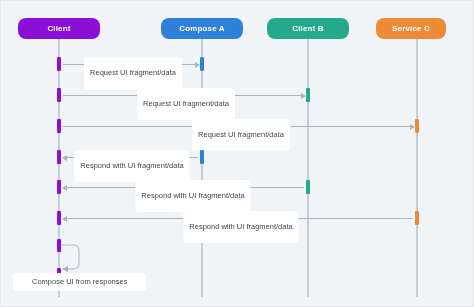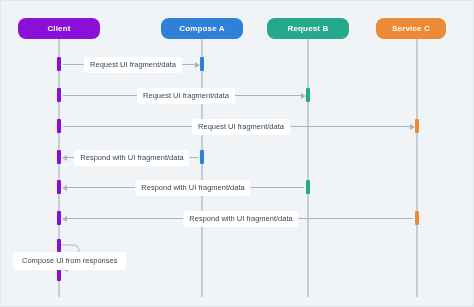--- a/index.html
+++ b/index.html
@@ -63,62 +63,63 @@
   }
   .arrowhead.left {
     border-right: 5px solid #a9b4bf;
   }
   .msg-label {
     position: absolute;
     background: #ffffff;
     color: #3d4852;
     font-size: 7.5px;
     line-height: 1;
-    padding: 4px 6px;
+    padding: 12px 6px;
     border-radius: 3px;
     white-space: nowrap;
     transform: translateX(-50%);
     box-sizing: border-box;
   }
   
   .self-loop {
     position: absolute;
     pointer-events: none;
   }
   .self-label {
     position: absolute;
     background: #ffffff;
     color: #3d4852;
     font-size: 7.5px;
     line-height: 1;
-    padding: 5px 9px;
+    padding: 5px 19px;
     border-radius: 3px;
     white-space: nowrap;
     box-sizing: border-box;
+    margin-top: 21px;
   }
 </style>
 </head>
 <body>
 
 <div id="canvas" style="background: rgb(241, 244, 247); border-color: rgb(226, 232, 238);">
   <div id="lifelines">
       <div class="lifeline" style="left: 57px; top: 38px; height: 258px; background: rgb(195, 205, 214);"></div>
       <div class="lifeline" style="left: 200px; top: 38px; height: 258px; background: rgb(195, 205, 214);"></div>
       <div class="lifeline" style="left: 306px; top: 38px; height: 258px; background: rgb(195, 205, 214);"></div>
       <div class="lifeline" style="left: 415px; top: 38px; height: 258px; background: rgb(195, 205, 214);"></div>
     </div>
   <div id="participants">
       <div class="participant" style="left: 17px; top: 17px; width: 82px; background: rgb(139, 15, 214);">
         <span>Client</span>
       </div>
       <div class="participant" style="left: 160px; top: 17px; width: 82px; background: rgb(47, 128, 216);">
         <span>Compose A</span>
       </div>
       <div class="participant" style="left: 266px; top: 17px; width: 82px; background: rgb(37, 169, 140);">
-        <span>Request B</span>
+        <span>Client B</span>
       </div>
       <div class="participant" style="left: 375px; top: 17px; width: 70px; background: rgb(237, 138, 53);">
         <span>Service C</span>
       </div>
     </div>
   <div id="messages">
       <div class="msg-line" style="left: 62px; top: 63px; width: 135px; background: rgb(169, 180, 191);"></div>
       <div class="arrowhead right" style="top: 60.5px; left: 194px; border-left-color: rgb(169, 180, 191);"></div>
       <div class="msg-label" style="left: 132px; top: 56px; background: rgb(255, 255, 255); color: rgb(61, 72, 82);">Request UI fragment/data</div>
       <div class="msg-line" style="left: 62px; top: 94px; width: 241px; background: rgb(169, 180, 191);"></div>

